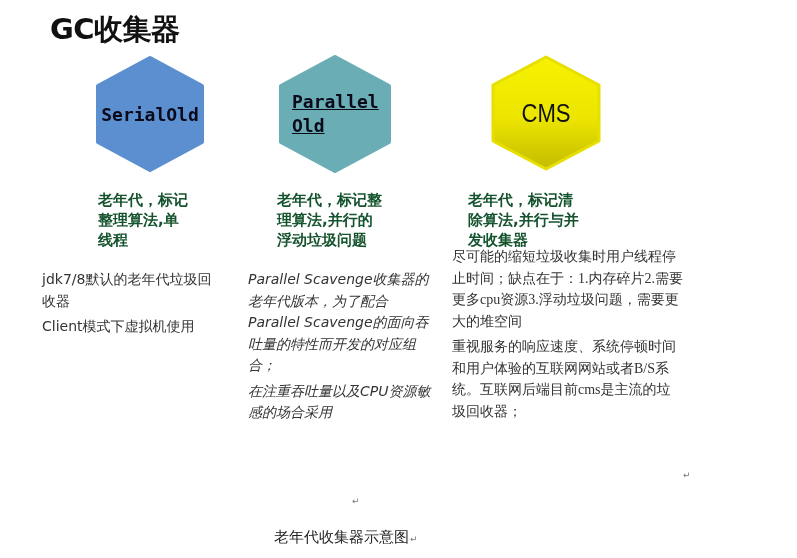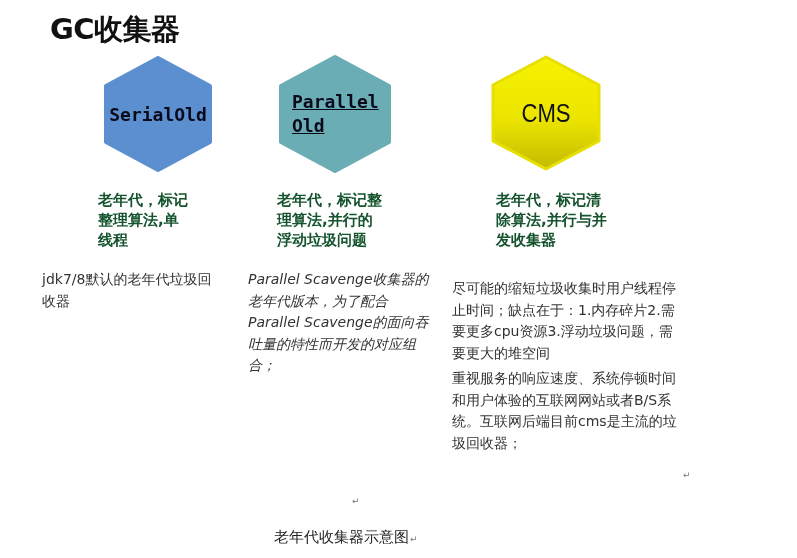--- a/index.html
+++ b/index.html
@@ -18,21 +18,21 @@
   .desc { position: absolute; font-size: 14px; line-height: 21.5px; color: #333; }
   .desc p { margin: 0 0 4px 0; }
   .pilcrow { position: absolute; font-size: 9px; color: #777; }
   .caption { position: absolute; left: 274px; top: 528px; font-size: 15px; color: #222; text-align: right; }
 </style>
 </head>
 <body>
 
 <div class="title">GC收集器</div>
 
-<div class="hex hex-serial" style="left:95px; top:56px; width:110px; height:116px;margin-left:8px;">
+<div class="hex hex-serial" style="left:95px; top:56px; width:110px; height:116px;">
   <svg width="110" height="116" viewBox="0 0 110 116">
     <polygon points="55,2 107,30 107,86 55,114 3,86 3,30" fill="#5b8fcf" stroke="#5b8fcf" stroke-width="4" stroke-linejoin="round"></polygon>
   </svg>
   <div class="hex-label">SerialOld</div>
 </div>
 
 <div class="hex hex-parallel" style="left:278px; top:55px; width:114px; height:118px;">
   <svg width="114" height="118" viewBox="0 0 114 118">
     <polygon points="57,2 111,31 111,87 57,116 3,87 3,31" fill="#6aadb5" stroke="#6aadb5" stroke-width="4" stroke-linejoin="round"></polygon>
   </svg>
@@ -53,33 +53,35 @@
   </svg>
   <div class="hex-label">CMS</div>
 </div>
 
 <div class="subtitle" style="left:98px; top:190px; width:120px; white-space:pre-line;">老年代，标记
 整理算法,单
 线程</div>
 <div class="subtitle" style="left:277px; top:190px; width:140px; white-space:pre-line;">老年代，标记整
 理算法,并行的
 浮动垃圾问题</div>
-<div class="subtitle" style="left:496px; top:190px; width:140px; white-space:pre-line;">老年代，标记清
+<div class="subtitle" style="left:468px; top:190px; width:140px; white-space:pre-line;">老年代，标记清
 除算法,并行与并
 发收集器</div>
 
 <div class="desc" style="left:42px; top:269px; width:182px;">
   <p>jdk7/8默认的老年代垃圾回收器</p>
+  <p>Client模式下虚拟机使用</p>
 </div>
 
 <div class="desc" style="left:248px; top:269px; width:190px;font-style:italic;">
   <p>Parallel Scavenge收集器的老年代版本，为了配合Parallel Scavenge的面向吞吐量的特性而开发的对应组合；</p>
+  <p>在注重吞吐量以及CPU资源敏感的场合采用</p>
 </div>
 
-<div class="desc" style="left:452px; top:278px; width:232px;">
+<div class="desc" style="left:452px; top:246px; width:232px;font-family:Liberation Serif, serif;">
   <p>尽可能的缩短垃圾收集时用户线程停止时间；缺点在于：1.内存碎片2.需要更多cpu资源3.浮动垃圾问题，需要更大的堆空间</p>
   <p>重视服务的响应速度、系统停顿时间和用户体验的互联网网站或者B/S系统。互联网后端目前cms是主流的垃圾回收器；</p>
 </div>
 
 <span class="pilcrow" style="left:683px; top:470px;">↵</span>
 <span class="pilcrow" style="left:352px; top:496px;">↵</span>
 
 <div class="caption">
   <span>老年代收集器示意图</span><span class="pilcrow" style="position:static; margin-left:1px;">↵</span>
 </div>

